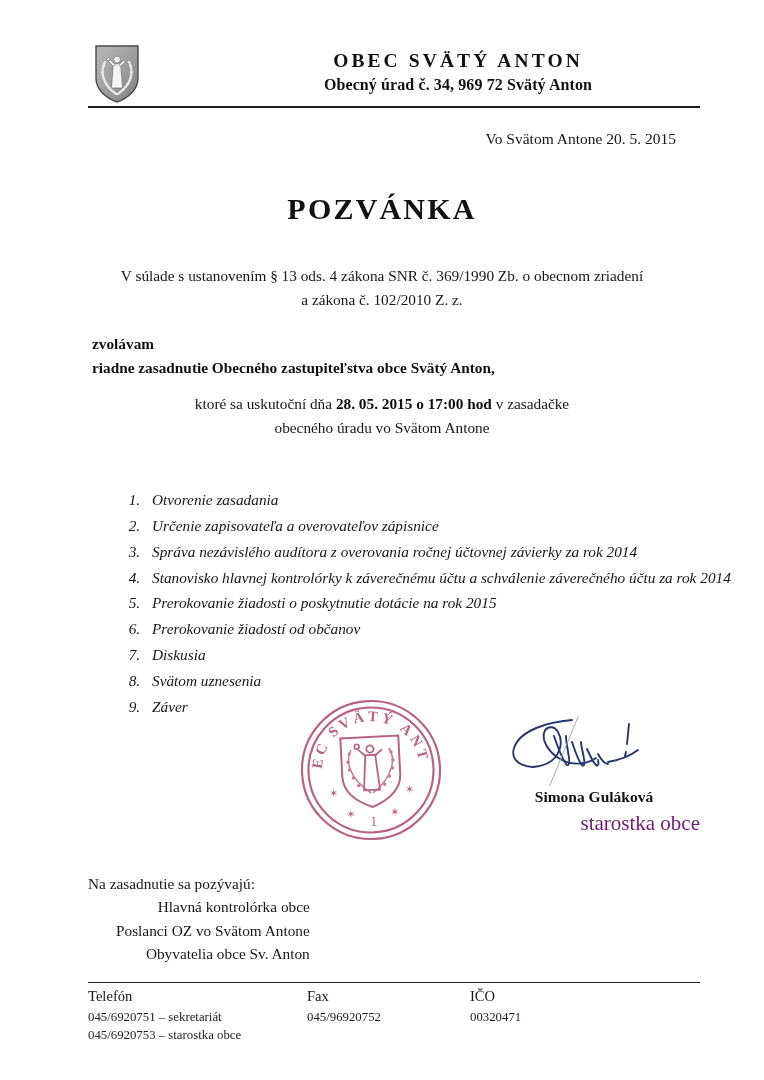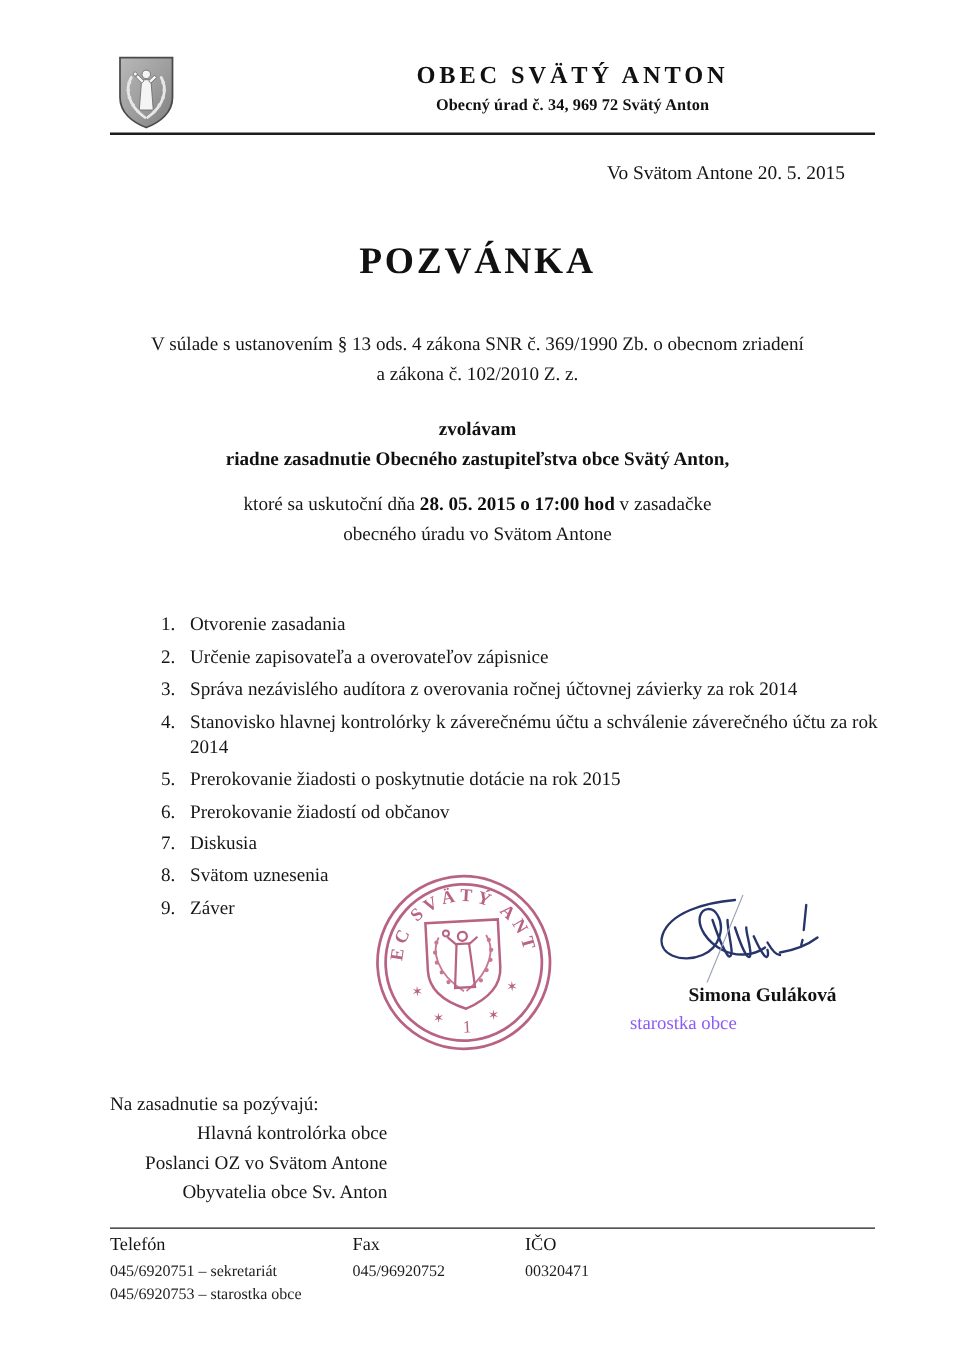--- a/index.html
+++ b/index.html
@@ -47,21 +47,21 @@
   }
   .org-name {
     font-size: 19.5px;
     font-weight: bold;
     letter-spacing: 3.1px;
     color: #111;
     line-height: 1.1;
     white-space: nowrap;
   }
   .org-sub {
-    font-size: 13px;
+    font-size: 16px;
     font-weight: bold;
     color: #111;
     margin-top: 5px;
     letter-spacing: 0.1px;
     white-space: nowrap;
   }
   .rule-top {
     position: absolute;
     left: 88px;
     top: 106px;
@@ -104,21 +104,20 @@
     line-height: 1.55;
     color: #161616;
   }
 
   
   .convene {
     position: absolute;
     left: 92px;
     top: 332px;
     width: 580px;
-    text-align: center;
     font-size: 15.3px;
     line-height: 1.6;
     font-weight: bold;
     color: #111;
   }
 
   
   .when {
     position: absolute;
     left: 92px;
@@ -144,20 +143,21 @@
     position: absolute;
     left: 108px;
     top: 490px;
     width: 590px;
     margin: 0;
     padding: 0 0 0 36px;
     font-size: 15.3px;
     line-height: 1.0;
     color: #161616;
     list-style: decimal;
+    font-style: italic;
   }
   .agenda li {
     margin: 0 0 5.5px 0;
     padding-left: 8px;
     line-height: 1.33;
   }
   .agenda li::marker {
     font-size: 15.3px;
   }
 
@@ -168,21 +168,21 @@
     top: 697px;
     width: 146px;
     height: 146px;
     opacity: 0.92;
     transform: rotate(-3deg);
   }
 
   
   .signature {
     position: absolute;
-    left: 504px;
+    left: 488px;
     top: 716px;
     width: 212px;
     height: 110px;
   }
   .sig-scribble {
     position: absolute;
     left: 0;
     top: 0;
     width: 212px;
     height: 70px;
@@ -196,23 +196,23 @@
     font-size: 15.5px;
     font-weight: bold;
     color: #121212;
     white-space: nowrap;
   }
   .sig-role {
     position: absolute;
     left: 0;
     top: 95px;
     width: 212px;
-    text-align: left;
-    font-size: 15px;
-    color: #8b5cf6;
+    text-align: right;
+    font-size: 21px;
+    color: #701a75;
     white-space: nowrap;
   }
 
   
   .invitees {
     position: absolute;
     left: 88px;
     top: 872px;
     font-size: 15.3px;
     line-height: 1.52;
@@ -236,20 +236,21 @@
     border-top: 1.6px solid #1d1d1d;
   }
   .footer {
     position: absolute;
     left: 88px;
     top: 988px;
     width: 612px;
     display: flex;
     font-size: 13.2px;
     color: #1a1a1a;
+    gap: 25px;
   }
   .fcol { flex: 0 0 auto; }
   .fcol.c1 { width: 194px; }
   .fcol.c2 { width: 138px; }
   .fcol.c3 { width: 140px; }
   .fcol.c4 { width: 120px; }
   .fhead {
     font-size: 14.6px;
     margin-bottom: 3px;
     color: #151515;

